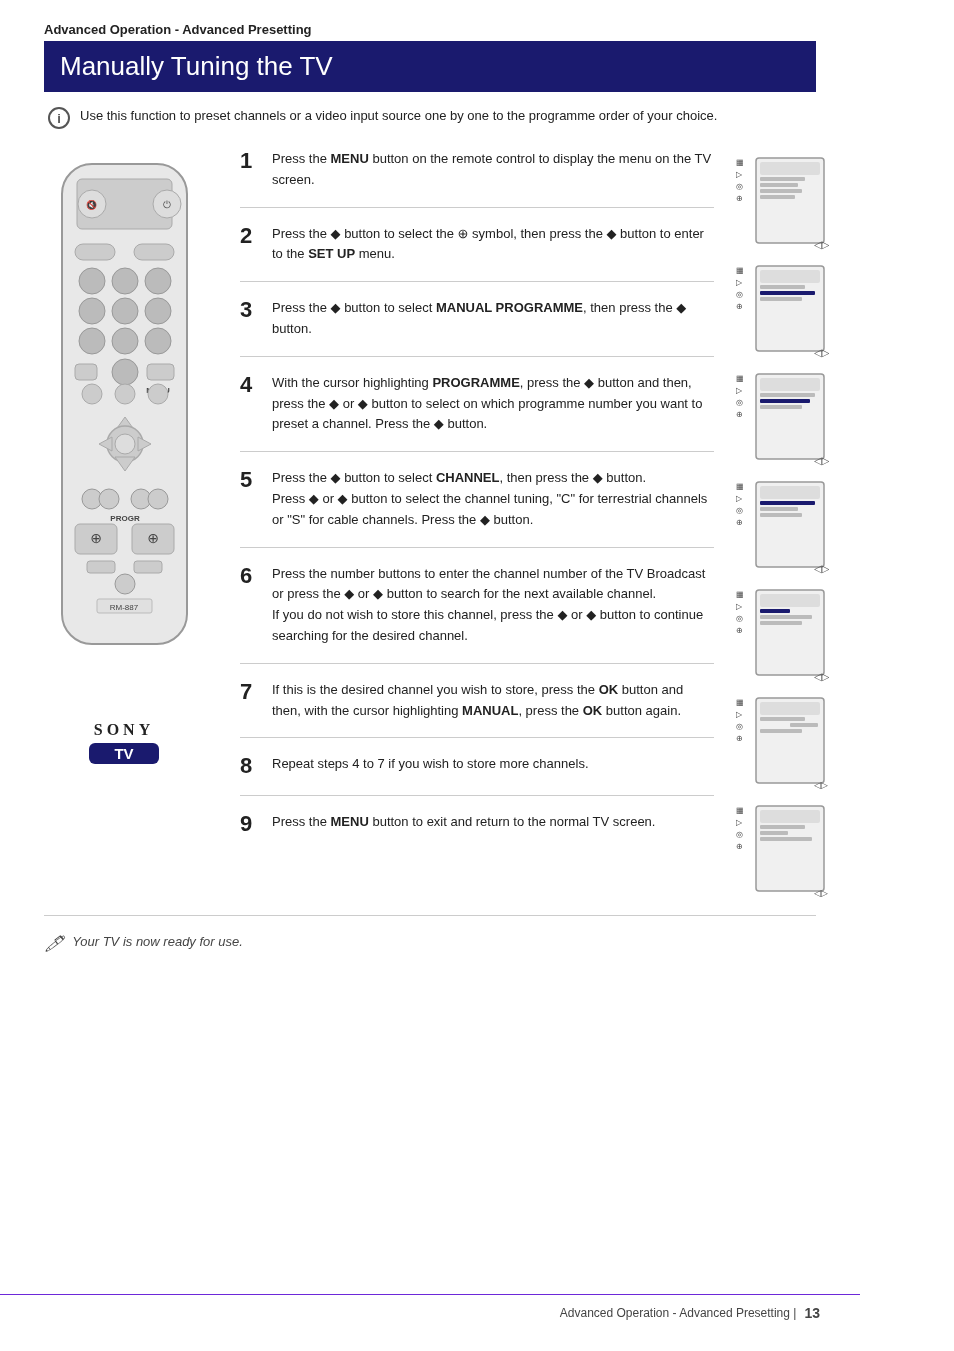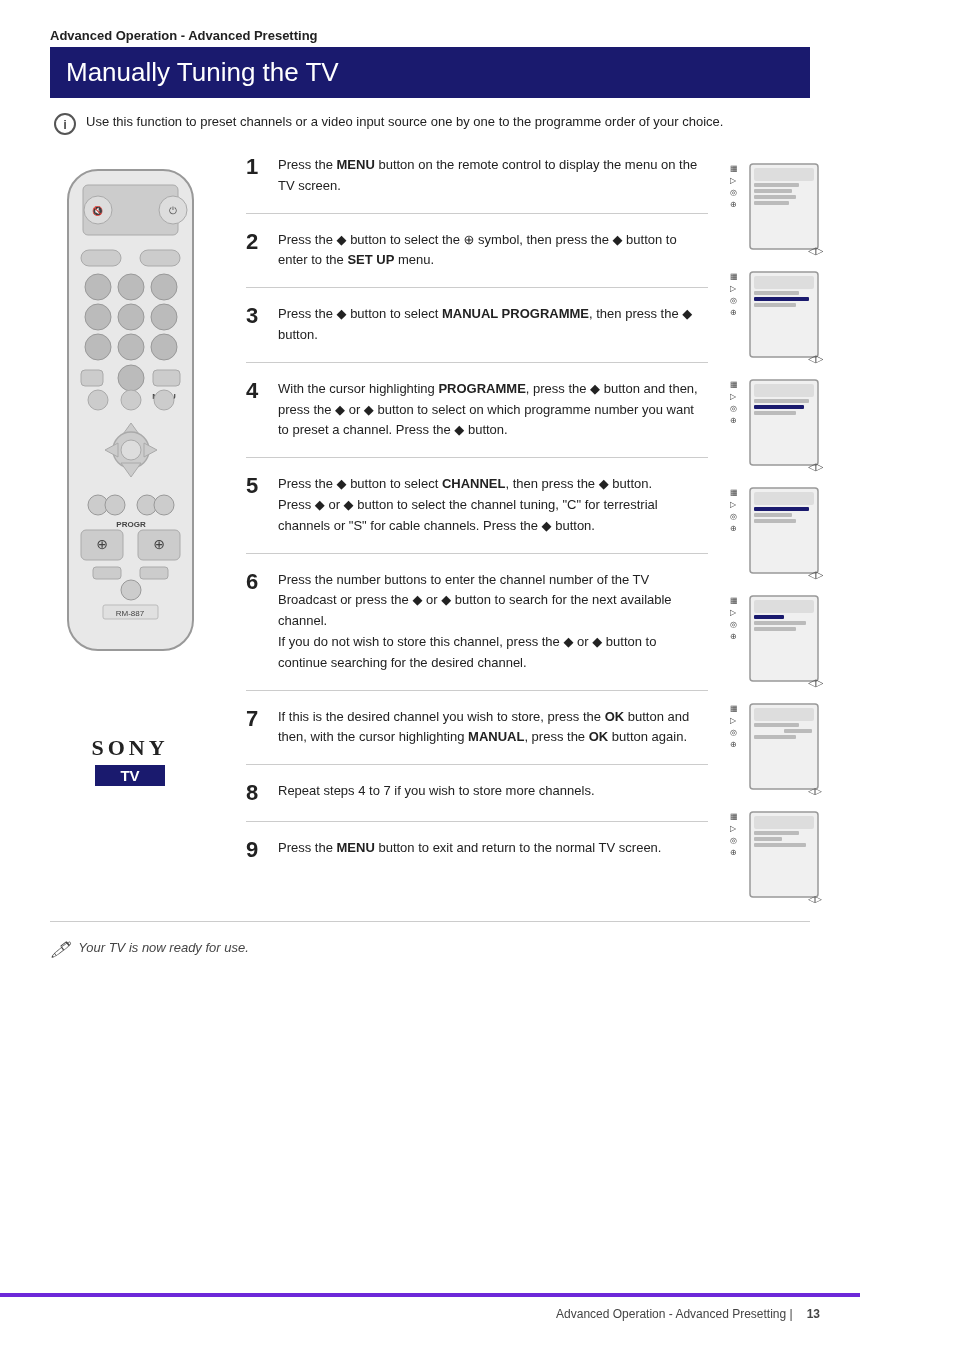--- a/index.html
+++ b/index.html
@@ -9,21 +9,21 @@
       background: #fff;
       font-family: Arial, Helvetica, sans-serif;
       font-size: 13px;
       color: #222;
       position: relative;
     }
 
     .page-wrapper {
       width: 860px;
       min-height: 1351px;
-      padding: 10px;
+      padding: 4px;
       position: relative;
     }
 
     
     .header-section {
       padding: 18px 40px 0 40px;
     }
     .section-label {
       font-size: 13px;
       font-weight: bold;
@@ -154,48 +154,48 @@
       font-size: 16px;
     }
 
     .page-bottom {
       display: flex;
       justify-content: flex-end;
       align-items: center;
       padding: 10px 40px;
       font-size: 12px;
       color: #444;
-      border-top: 4px solid #6d28d9;
+      border-top: 1px solid #6d28d9;
       position: absolute;
       bottom: 20px;
       left: 0;
       right: 0;
     }
     .page-number {
-      font-size: 12px;
-      font-weight: bold;
-      margin-left: 14px;
+      font-size: 14px;
+      font-weight: bold;
+      margin-left: 8px;
     }
 
     .sony-logo {
       font-family: 'Times New Roman', serif;
-      font-size: 22px;
+      font-size: 16px;
       font-weight: bold;
       letter-spacing: 4px;
       text-align: center;
-      margin-top: 10px;
+      margin-top: 2px;
     }
     .tv-badge {
       background: #1a1a6e;
       color: #fff;
       font-size: 15px;
       font-weight: bold;
       text-align: center;
       padding: 2px 22px;
-      border-radius: 0;
+      border-radius: 6px;
       margin: 4px auto 0 auto;
       width: 70px;
     }
   </style>
 </head>
 <body>
 
 <div class="page-wrapper">
 
   <div class="header-section">

